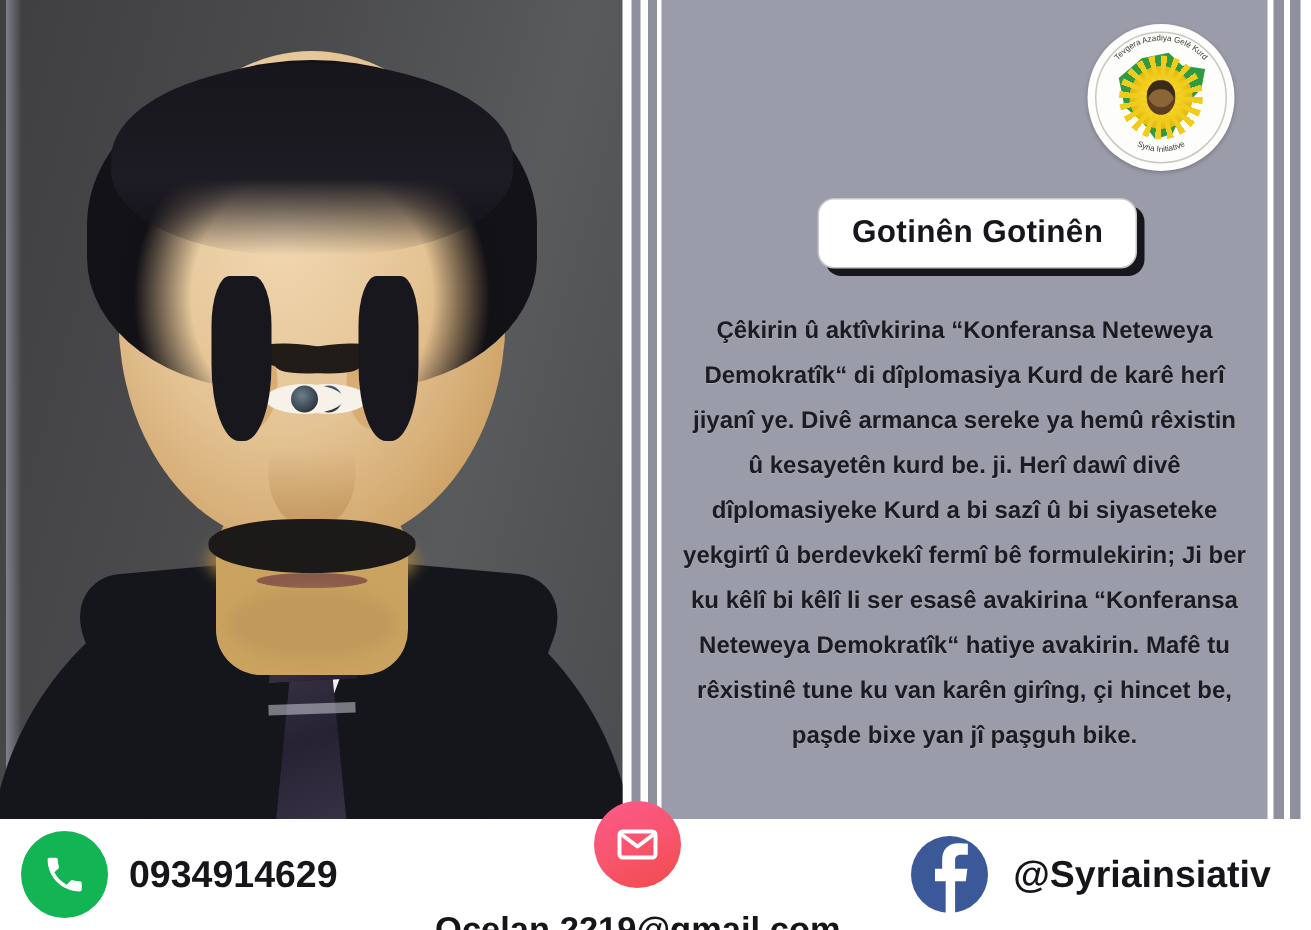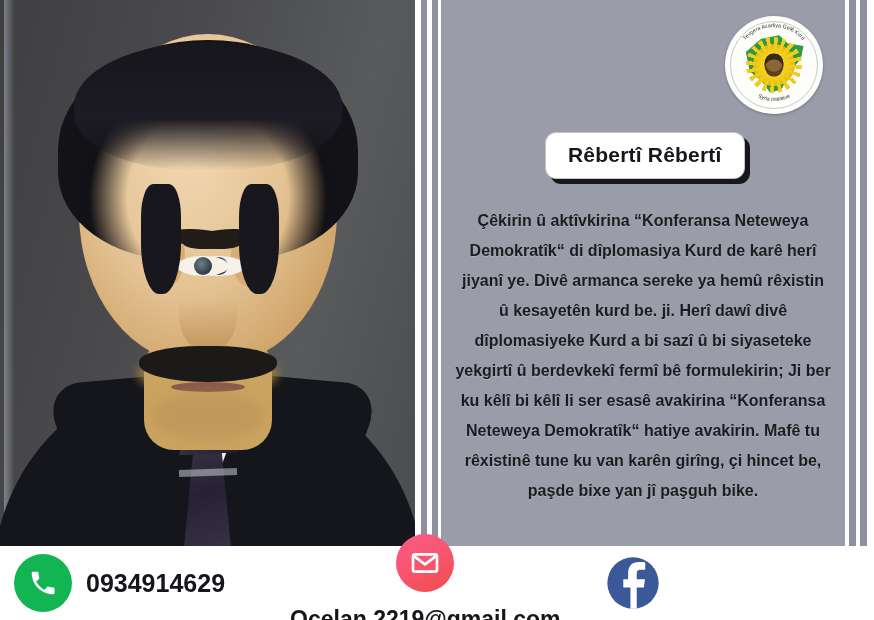--- a/index.html
+++ b/index.html
@@ -472,21 +472,21 @@
           <text font-size="5.4" fill="#3a3a2e" font-family="Liberation Sans, sans-serif">
             <textPath href="#arcBot" startOffset="50%" text-anchor="middle">Syria Initiative</textPath>
           </text>
         </svg>
       </div>
       <div class="emblem-map"></div>
       <div class="emblem-sun"></div>
       <div class="emblem-face"></div>
     </div>
 
-    <div class="title-badge">Rêbertî Rêbertî</div>
+    <div class="title-badge">Gotinên Gotinên</div>
 
     <div class="quote-text">Çêkirin û aktîvkirina “Konferansa Neteweya Demokratîk“ di dîplomasiya Kurd de karê herî jiyanî ye. Divê armanca sereke ya hemû rêxistin û kesayetên kurd be. ji. Herî dawî divê dîplomasiyeke Kurd a bi sazî û bi siyaseteke yekgirtî û berdevkekî fermî bê formulekirin; Ji ber ku kêlî bi kêlî li ser esasê avakirina “Konferansa Neteweya Demokratîk“ hatiye avakirin. Mafê tu rêxistinê tune ku van karên girîng, çi hincet be, paşde bixe yan jî paşguh bike.</div>
   </div>
   <div class="panel-edge-a"></div>
   <div class="panel-edge-b"></div>
 
   <div class="footer">
 
     <div class="contact phone">
       <div class="badge-icon phone-bg">
@@ -507,16 +507,17 @@
       <div class="contact-label small">Ocelan 2219@gmail.com</div>
     </div>
 
     <div class="contact social">
       <div class="badge-icon fb-bg">
         <svg width="56" height="56" viewBox="0 0 24 24" aria-hidden="true">
           <circle cx="12" cy="12" r="11" fill="#3b5998"></circle>
           <path fill="#ffffff" d="M13.6 23V13.9h3.05l.46-3.55H13.6V8.09c0-1.03.29-1.73 1.76-1.73h1.88V3.19c-.33-.05-1.45-.14-2.75-.14-2.72 0-4.58 1.66-4.58 4.71v2.59H7.85v3.55h3.06V23h2.69z"></path>
         </svg>
       </div>
+      <div class="contact-label">@Syriainsiativ</div>
     </div>
 
   </div>
 </div>
 
 </body></html>

